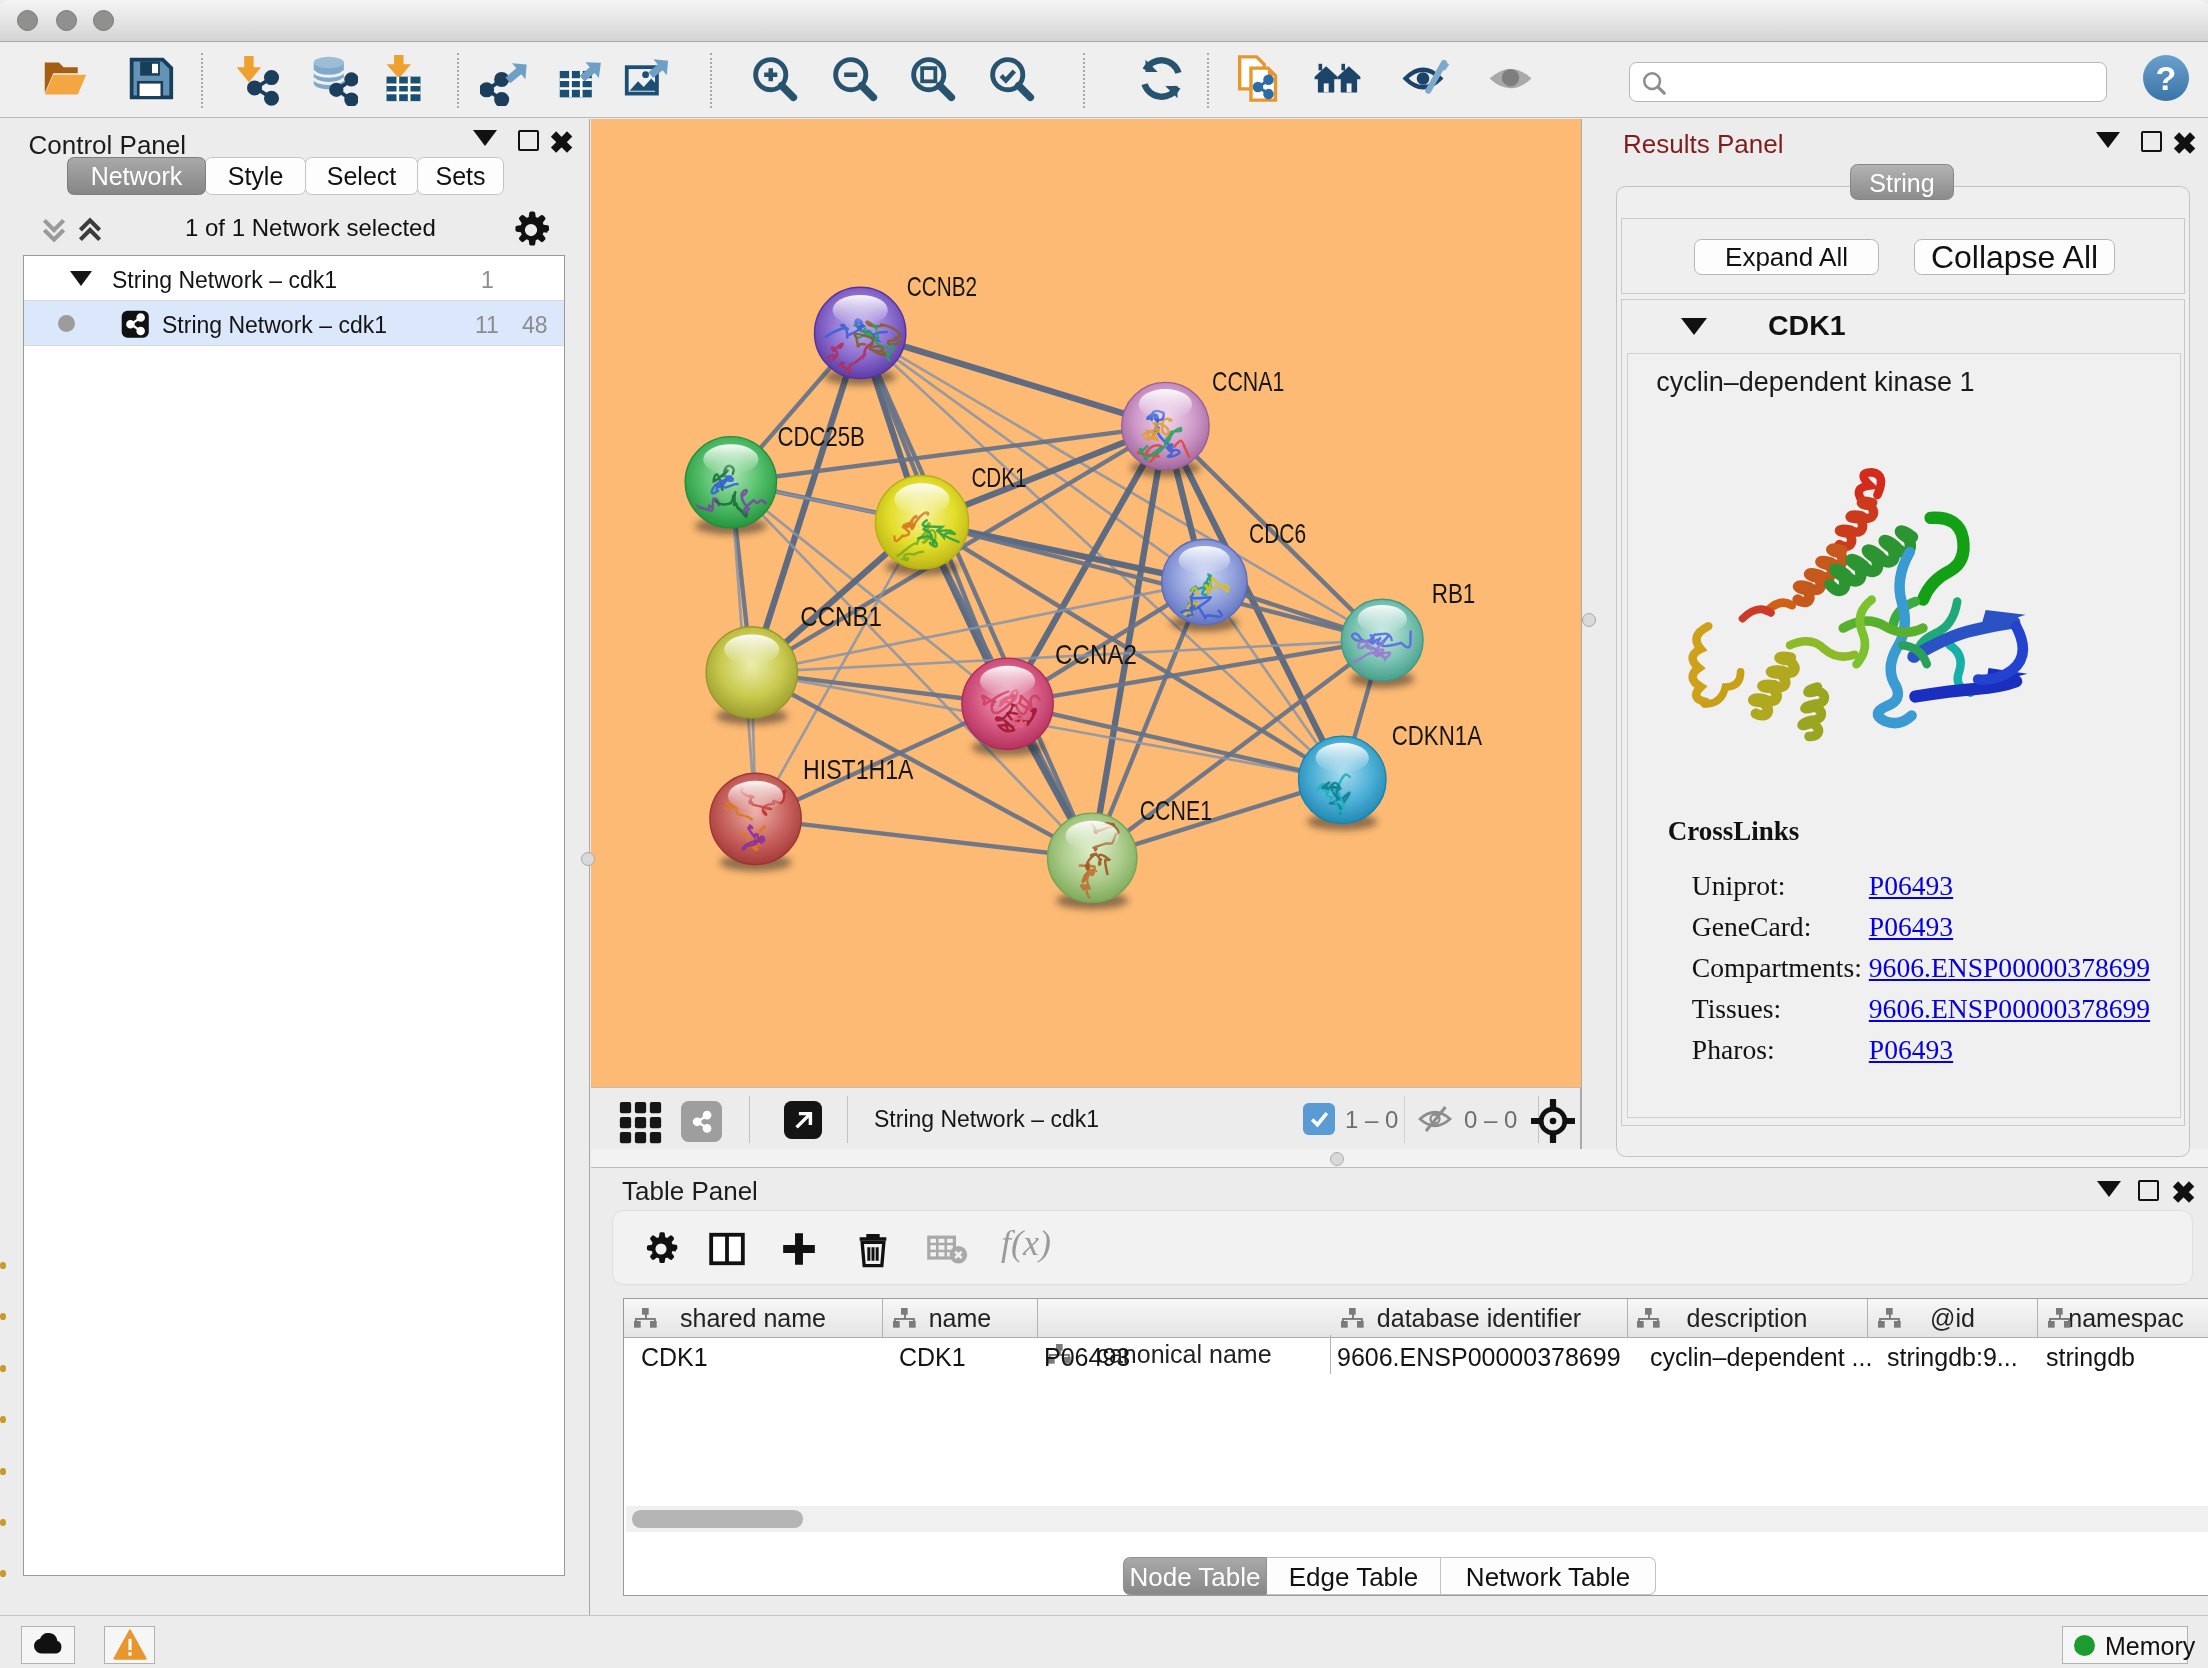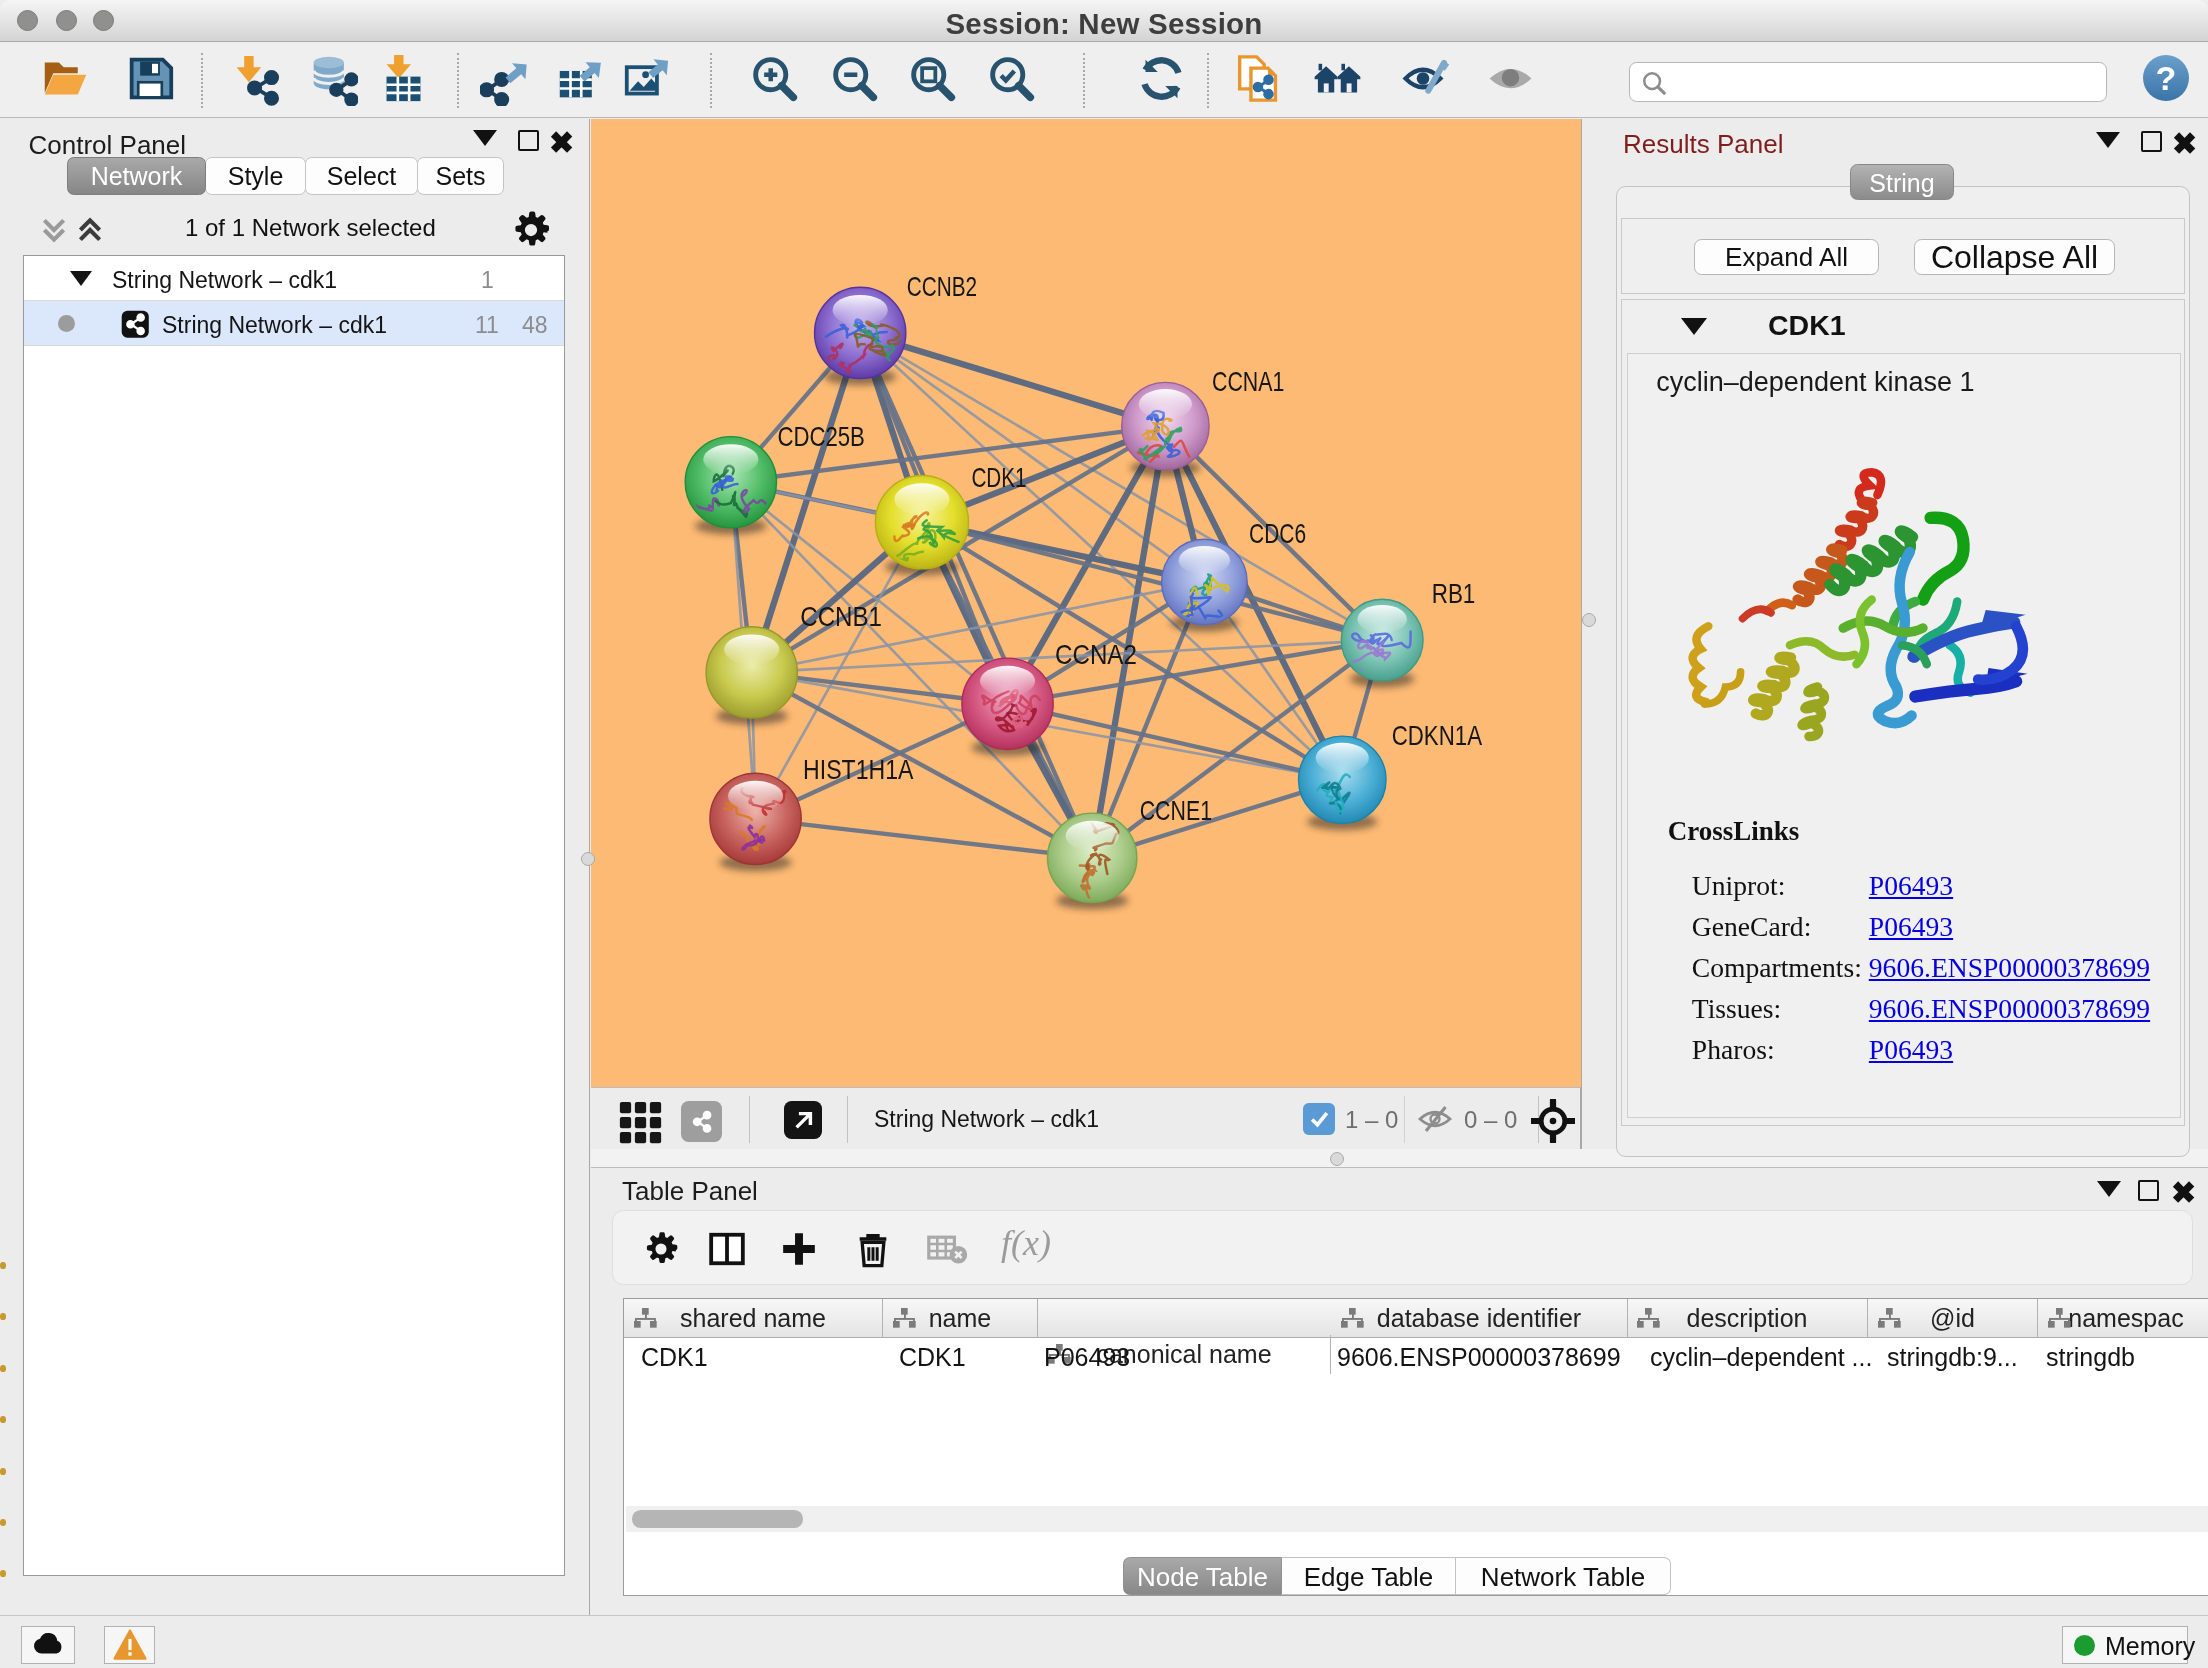--- a/index.html
+++ b/index.html
@@ -49,21 +49,20 @@
     linear-gradient(#7b7b7b,#7b7b7b) 20px 10.5px/1.9px 3.8px no-repeat;
 }
 </style>
 </head>
 <body>
 <div id="win">
   <div id="titlebar" class="abs">
     <div class="tl" style="left:17px;"></div>
     <div class="tl" style="left:56px;"></div>
     <div class="tl" style="left:93px;"></div>
-    <div id="title">Session: New Session</div>
   </div>
   <div id="toolbar" class="abs">
     <svg class="ticon" style="left:41px;" viewBox="0 0 26 26">
         <path d="M2 4.5 h7.5 l2.5 2.5 h7.5 v3.2 h-13 l-4.5 10.5z" fill="#a45f12"></path>
         <path d="M6.5 11 h17.5 l-4.5 10.5 h-17.5 z" fill="#f4a740"></path>
       </svg>
     <svg class="ticon" style="left:126px;" viewBox="0 0 26 26">
         <path d="M3 3 h16.5 l4.5 4.5 v15.5 h-21 z" fill="#6493b5" stroke="#173f5b" stroke-width="2"></path>
         <rect x="7.5" y="4" width="10.5" height="7.5" fill="#173f5b"></rect>
         <rect x="13.8" y="5.2" width="3.2" height="5" fill="#ffffff"></rect>
@@ -666,21 +665,21 @@
         <span class="abs" style="left:713px;top:3.8px;">9606.ENSP00000378699</span>
         <span class="abs" style="left:1026px;top:3.8px;">cyclin–dependent ...</span>
         <span class="abs" style="left:1263px;top:3.8px;">stringdb:9...</span>
         <span class="abs" style="left:1422px;top:3.8px;">stringdb</span>
       </div>
       <div class="abs" style="left:1.9px;top:207px;width:1585px;height:26px;background:#f0f0f0;">
         <div class="abs" style="left:5.7px;top:3.8px;width:171px;height:18px;background:#b5b5b5;border-radius:8.6px;"></div>
       </div>
     </div>
     <div class="abs" style="left:532px;top:389px;height:38px;display:flex;font-size:26px;">
-      <div style="width:159px;background:linear-gradient(#a9a9a9,#888);border:1px solid #909090;border-radius:6.7px 0 0 6.7px;color:#fff;text-align:center;line-height:38px;">Node Table</div>
+      <div style="width:144px;background:linear-gradient(#a9a9a9,#888);border:1px solid #909090;border-radius:6.7px 0 0 6.7px;color:#fff;text-align:center;line-height:38px;">Node Table</div>
       <div style="width:174px;background:#fdfdfd;border:1px solid #c2c2c2;border-left:none;color:#111;text-align:center;line-height:38px;">Edge Table</div>
       <div style="width:215px;background:#fdfdfd;border:1px solid #c2c2c2;border-left:none;border-radius:0 6.7px 6.7px 0;color:#111;text-align:center;line-height:38px;">Network Table</div>
     </div>
   </div>
   <div id="statusbar" class="abs">
     <div class="sbtn" style="left:21px;width:54px;">
       <svg class="abs" style="left:8.6px;top:4.8px;width:36px;height:27px;" viewBox="0 0 24 16">
           <path d="M7 14 a5 5 0 0 1 -1 -9.9 a6 6 0 0 1 11.5 1.4 a4.5 4.5 0 0 1 -0.5 8.5 z" fill="#111"></path>
         </svg>
     </div>

